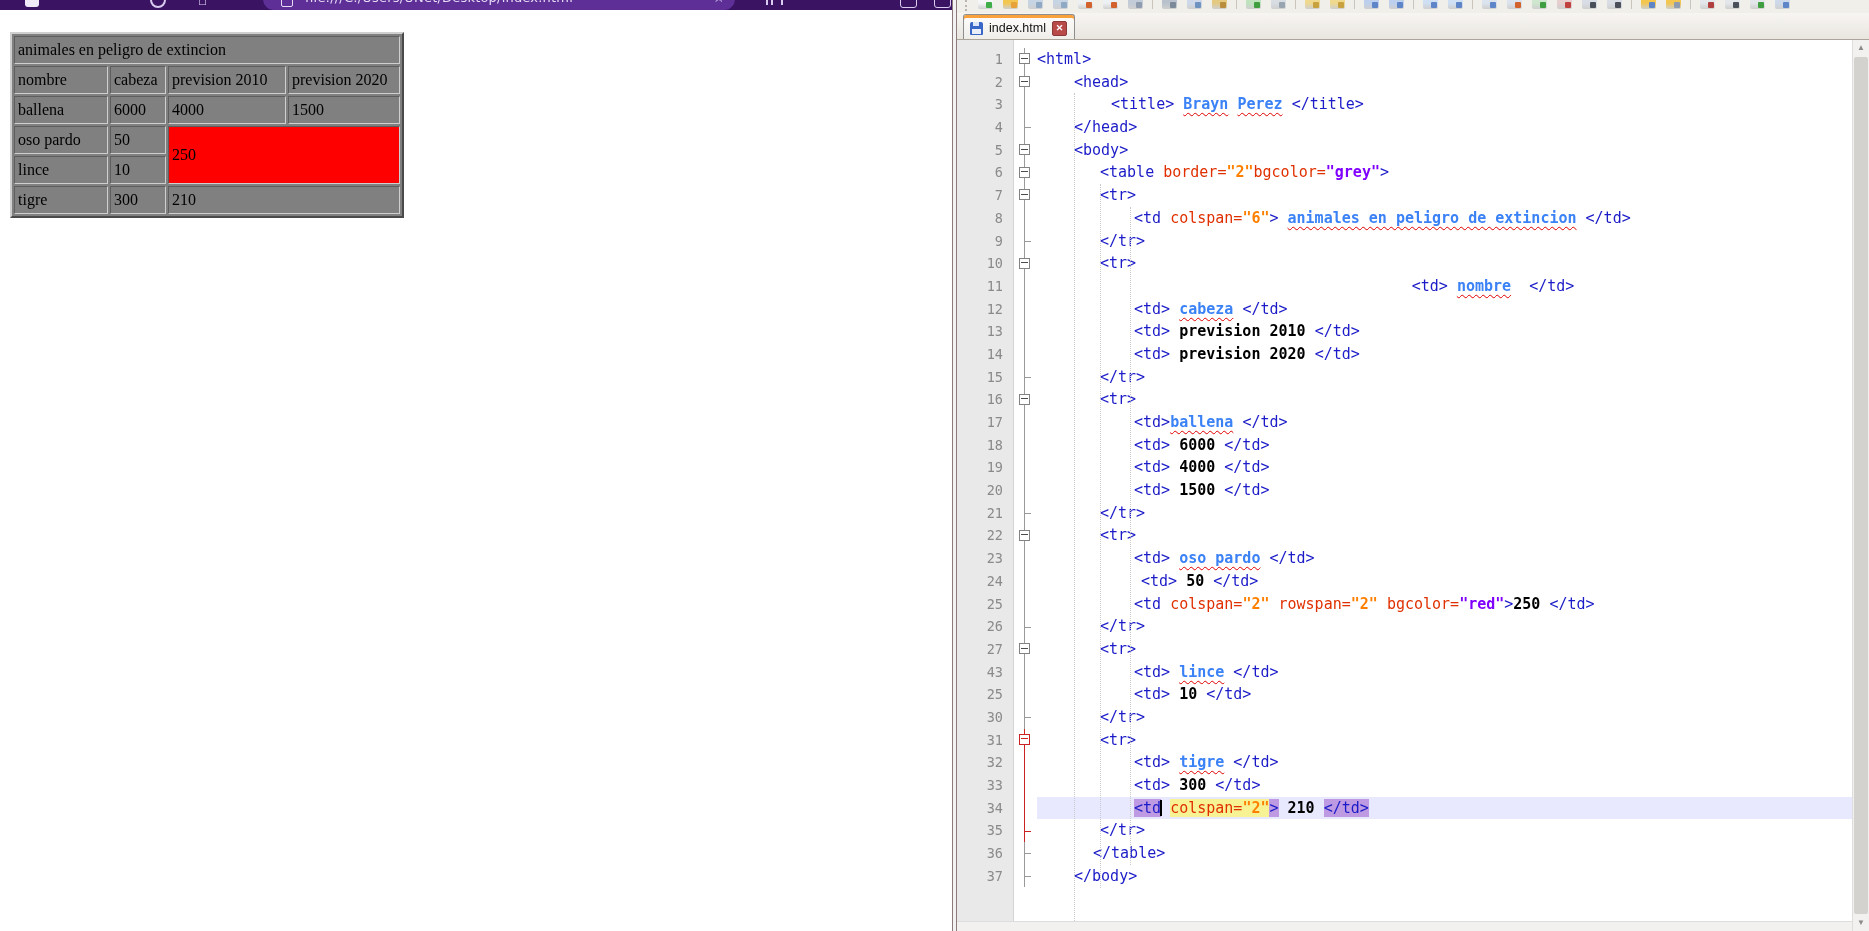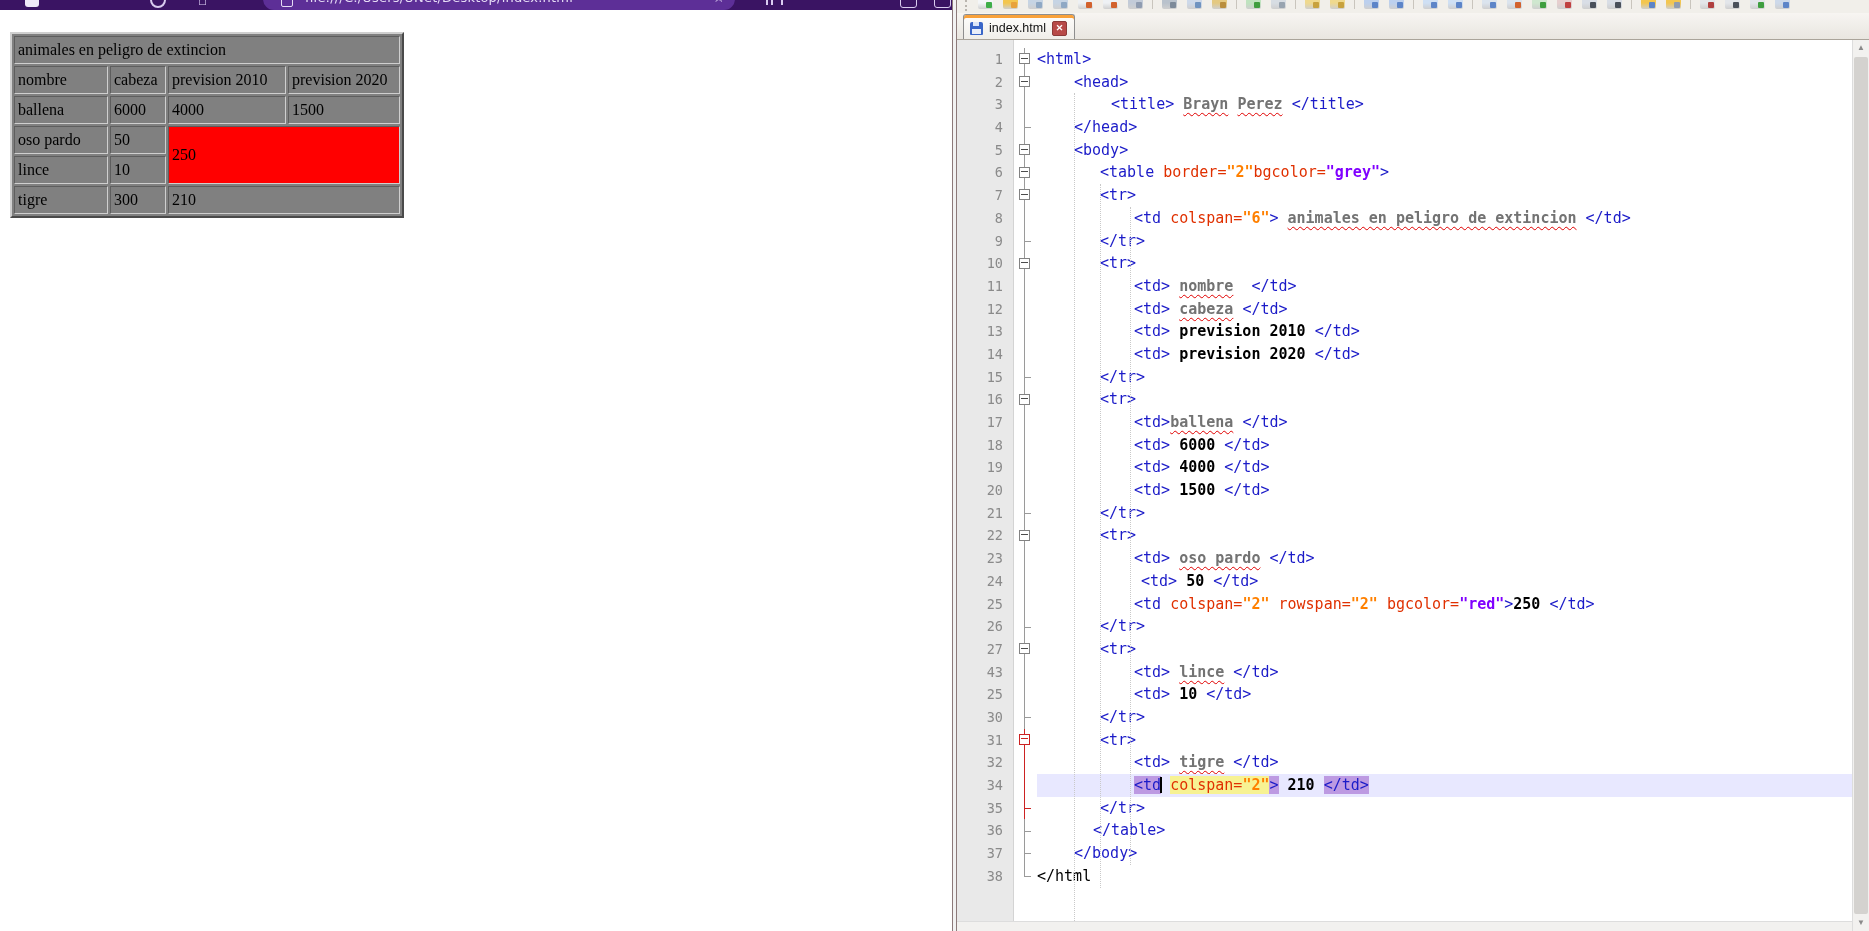--- a/index.html
+++ b/index.html
@@ -70,21 +70,21 @@
   .ftick{position:absolute;left:11px;top:50%;width:7px;height:1px;background:#9a9a9a;}
   .red .ftick{background:#cc2222;}
   .src{flex:1;white-space:pre;}
   .row.cl .src{background:#e8e8ff;}
   .st-t{color:#1b1bc8;}
   .st-a{color:#e03000;}
   .st-n{color:#ff8000;font-weight:bold;}
   .st-q{color:#8000ff;font-weight:bold;}
   .st-b{color:#000;font-weight:bold;}
   .st-p{color:#000;}
-  .st-w{color:#737373;font-weight:bold;text-decoration:underline;text-decoration-style:wavy;
+  .st-w{color:#3b82f6;font-weight:bold;text-decoration:underline;text-decoration-style:wavy;
         text-decoration-color:#e00000;text-decoration-thickness:1px;text-underline-offset:3px;}
   .bg-v{background:#bd9ae2;}
   .bg-y{background:#f7f293;}
   .caret{display:inline-block;width:2px;height:16px;background:#000;vertical-align:-3px;margin:0 -1px;}
 
   .vscroll{position:absolute;right:0;top:40px;bottom:0;width:17px;background:#f2f1ef;border-left:1px solid #ddd;box-sizing:border-box;}
   .vthumb{position:absolute;left:1px;right:1px;top:17px;bottom:17px;background:#d4d2cf;border-radius:2px;}
   .varrow{position:absolute;left:0;width:16px;height:16px;color:#8a8a8a;font-size:8px;text-align:center;line-height:16px;}
   .hscroll{position:absolute;left:0;right:17px;bottom:0;height:10px;background:#f2f1ef;border-top:1px solid #ddd;box-sizing:border-box;}
 </style>
@@ -265,21 +265,21 @@
           <div class="row">
             <span class="num">10</span>
             <span class="fold fv">
               <span class="fbox"></span>
             </span>
             <span class="src" style="padding-left: 63px;"><span class="st-t">&lt;tr&gt;</span></span>
           </div>
           <div class="row">
             <span class="num">11</span>
             <span class="fold fv"></span>
-            <span class="src" style="padding-left: 97px;"><span class="st-t">&lt;td&gt;</span><span class="st-b"> </span><span class="st-w">nombre</span><span class="st-b">  </span><span class="st-t">&lt;/td&gt;</span></span>
+            <span class="src" style="padding-left: 97px; text-align: center;"><span class="st-t">&lt;td&gt;</span><span class="st-b"> </span><span class="st-w">nombre</span><span class="st-b">  </span><span class="st-t">&lt;/td&gt;</span></span>
           </div>
           <div class="row">
             <span class="num">12</span>
             <span class="fold fv"></span>
             <span class="src" style="padding-left: 97px;"><span class="st-t">&lt;td&gt;</span><span class="st-b"> </span><span class="st-w">cabeza</span><span class="st-b"> </span><span class="st-t">&lt;/td&gt;</span></span>
           </div>
           <div class="row">
             <span class="num">13</span>
             <span class="fold fv"></span>
             <span class="src" style="padding-left: 97px;"><span class="st-t">&lt;td&gt;</span><span class="st-b"> prevision 2010 </span><span class="st-t">&lt;/td&gt;</span></span>
@@ -387,20 +387,25 @@
             <span class="num">31</span>
             <span class="fold fv red">
               <span class="fbox"></span>
             </span>
             <span class="src" style="padding-left: 63px;"><span class="st-t">&lt;tr&gt;</span></span>
           </div>
           <div class="row">
             <span class="num">32</span>
             <span class="fold fv red"></span>
             <span class="src" style="padding-left: 97px;"><span class="st-t">&lt;td&gt;</span><span class="st-b"> </span><span class="st-w">tigre</span><span class="st-b"> </span><span class="st-t">&lt;/td&gt;</span></span>
+          </div>
+          <div class="row">
+            <span class="num">33</span>
+            <span class="fold fv red"></span>
+            <span class="src" style="padding-left: 97px;"><span class="st-t">&lt;td&gt;</span><span class="st-b"> 300 </span><span class="st-t">&lt;/td&gt;</span></span>
           </div>
           <div class="row cl">
             <span class="num">34</span>
             <span class="fold fv red"></span>
             <span class="src" style="padding-left: 97px;"><span class="st-t bg-v">&lt;td</span><span class="caret"></span><span class="st-p"> </span><span class="st-a bg-y">colspan=</span><span class="st-n bg-y">"2"</span><span class="st-t bg-v">&gt;</span><span class="st-b"> 210 </span><span class="st-t bg-v">&lt;/td&gt;</span></span>
           </div>
           <div class="row">
             <span class="num">35</span>
             <span class="fold fv red">
               <span class="ftick"></span>
@@ -413,27 +418,20 @@
               <span class="ftick"></span>
             </span>
             <span class="src" style="padding-left: 56px;"><span class="st-t">&lt;/table&gt;</span></span>
           </div>
           <div class="row">
             <span class="num">37</span>
             <span class="fold fv">
               <span class="ftick"></span>
             </span>
             <span class="src" style="padding-left: 37px;"><span class="st-t">&lt;/body&gt;</span></span>
-          </div>
-          <div class="row">
-            <span class="num">38</span>
-            <span class="fold fvt">
-              <span class="ftick"></span>
-            </span>
-            <span class="src" style="padding-left: 0px;"><span class="st-p">&lt;/html</span></span>
           </div>
         </div>
     </div>
 
     <div class="vscroll">
       <span class="varrow" style="top:0">▲</span>
       <div class="vthumb"></div>
       <span class="varrow" style="bottom:0">▼</span>
     </div>
     <div class="hscroll"></div>

